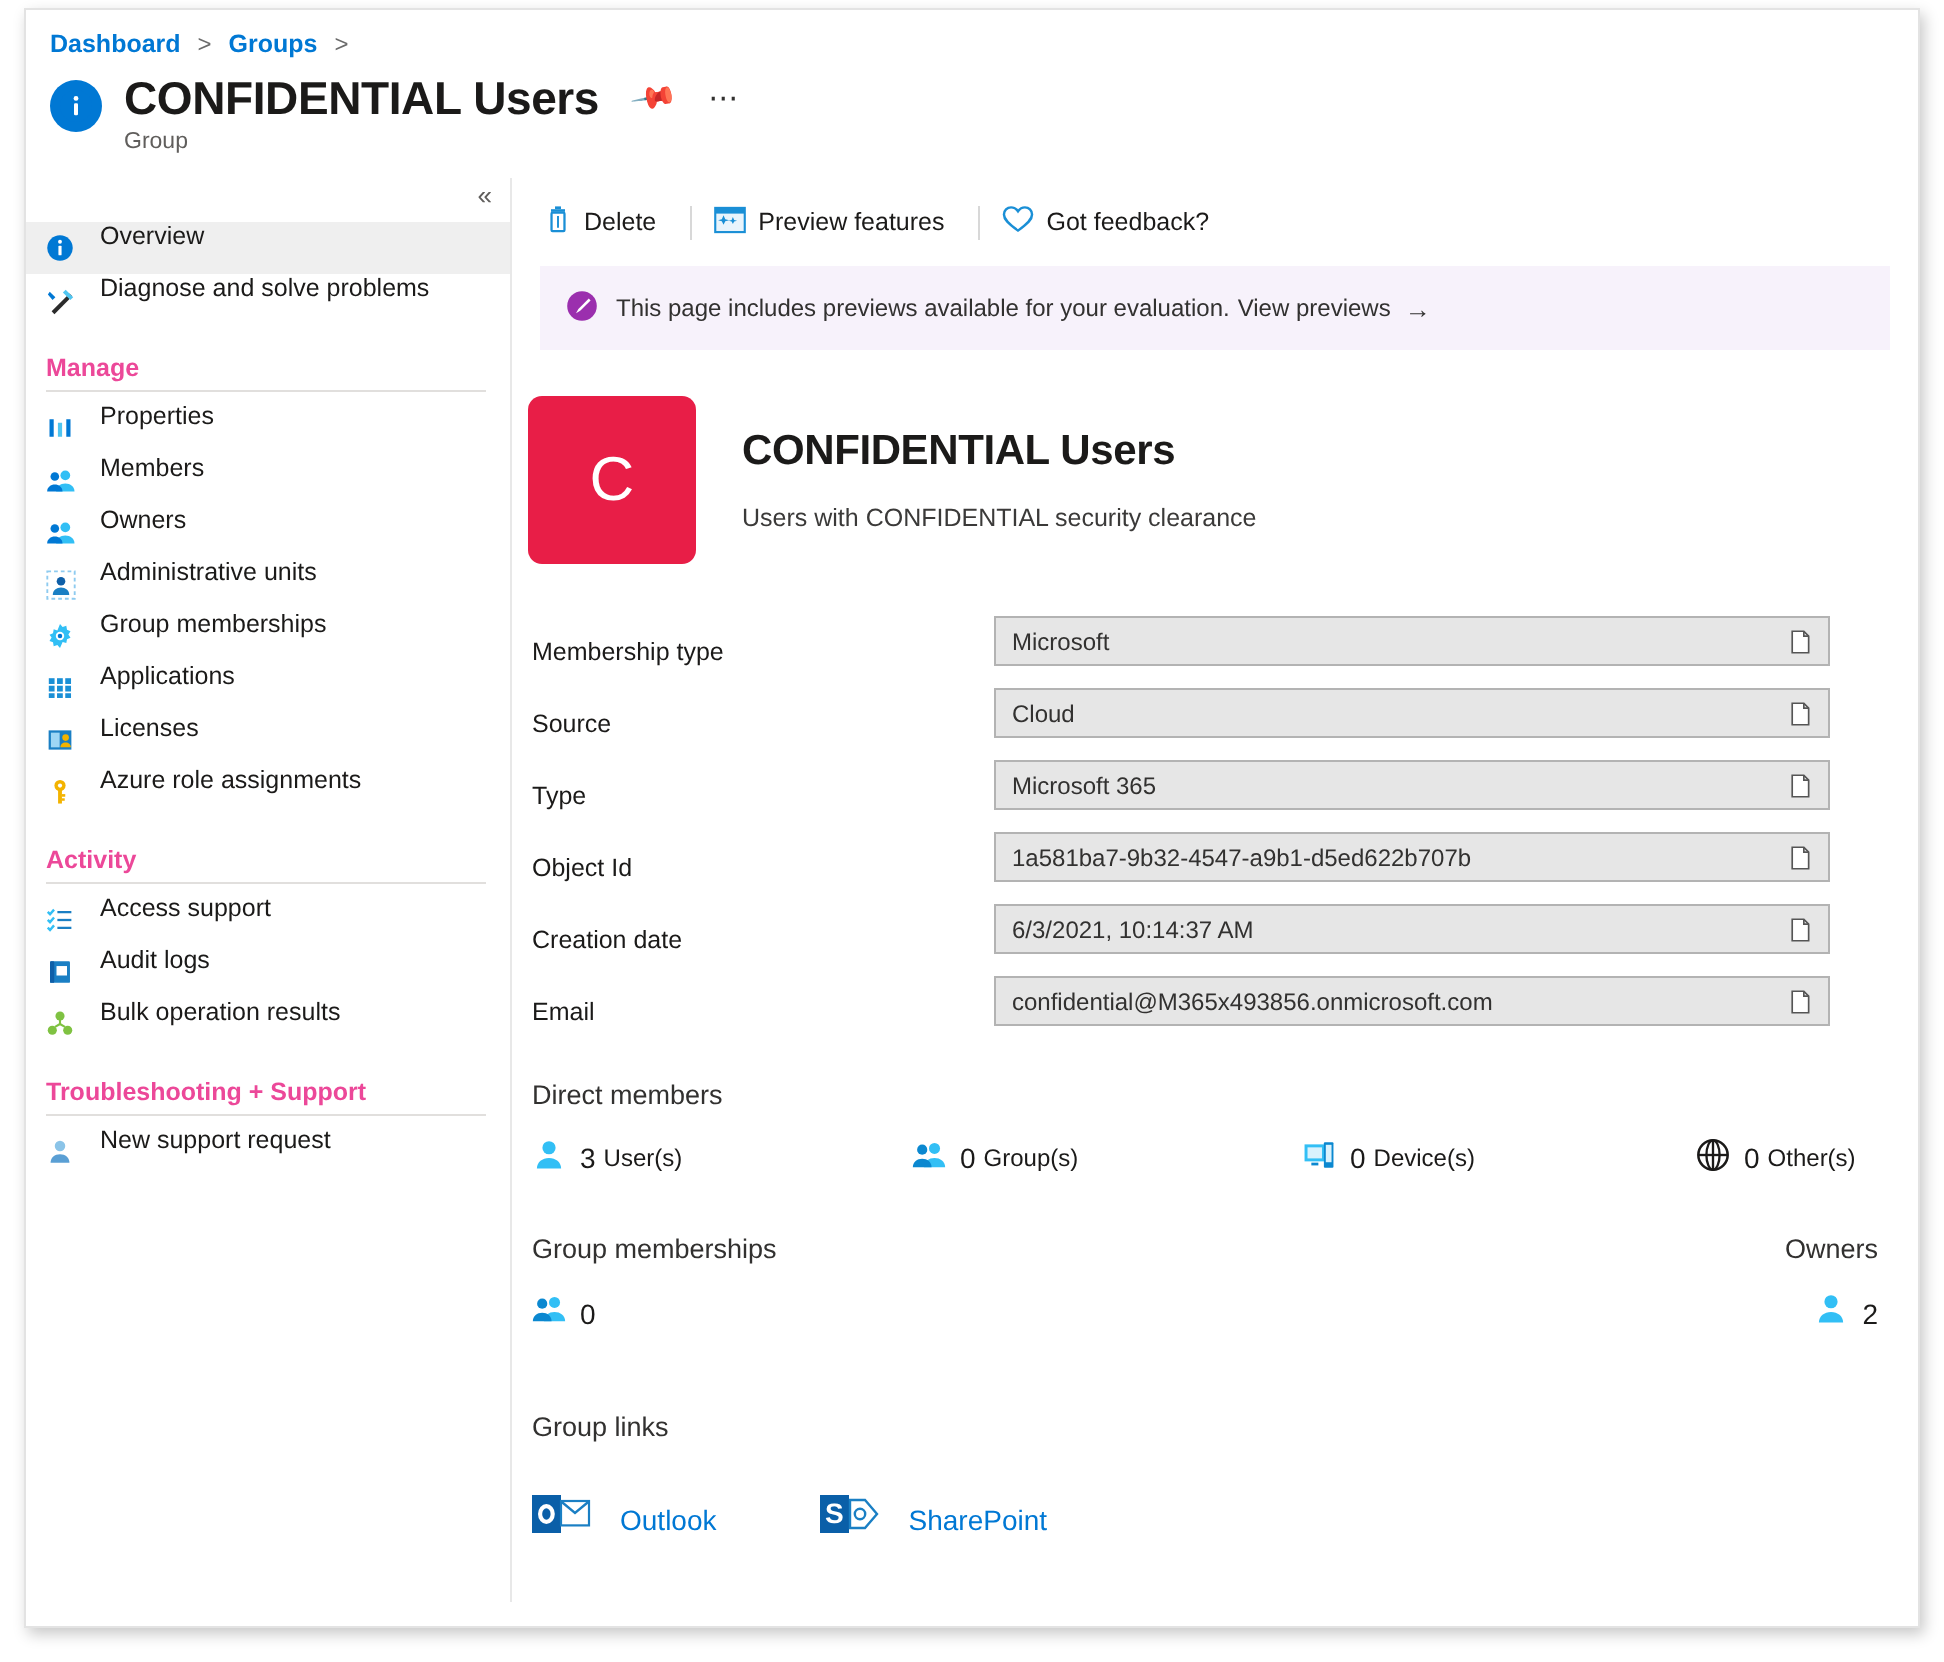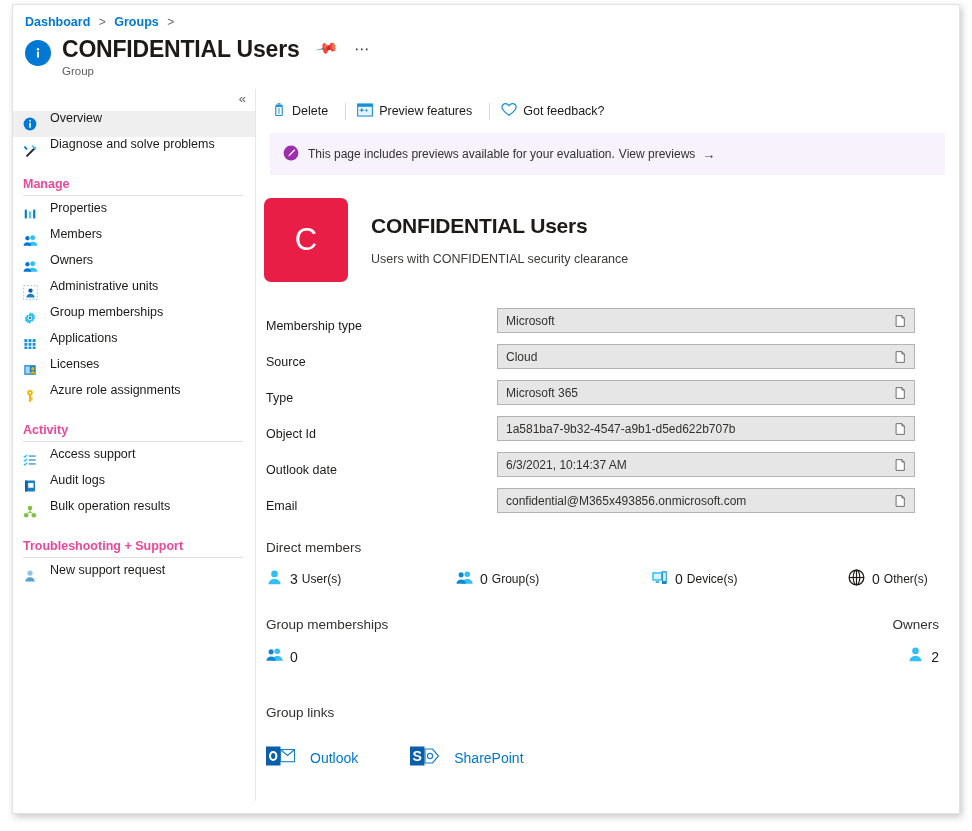--- a/index.html
+++ b/index.html
@@ -513,21 +513,21 @@
             <span>1a581ba7-9b32-4547-a9b1-d5ed622b707b</span>
             <span class="copy-ico">
               <svg width="12" height="13" viewBox="0 0 13 14">
                   <path d="M1.2 1.2 h6.3 l2.6 2.6 v9 h-8.9 z" fill="#fff" stroke="#555" stroke-width="0.9"></path>
                   <path d="M7.5 1.2 v2.6 h2.6" fill="none" stroke="#555" stroke-width="0.9"></path>
                 </svg>
             </span>
           </div>
         </div>
         <div class="prow">
-          <div class="plabel">Outlook date</div>
+          <div class="plabel">Creation date</div>
           <div class="pfield">
             <span>6/3/2021, 10:14:37 AM</span>
             <span class="copy-ico">
               <svg width="12" height="13" viewBox="0 0 13 14">
                   <path d="M1.2 1.2 h6.3 l2.6 2.6 v9 h-8.9 z" fill="#fff" stroke="#555" stroke-width="0.9"></path>
                   <path d="M7.5 1.2 v2.6 h2.6" fill="none" stroke="#555" stroke-width="0.9"></path>
                 </svg>
             </span>
           </div>
         </div>

